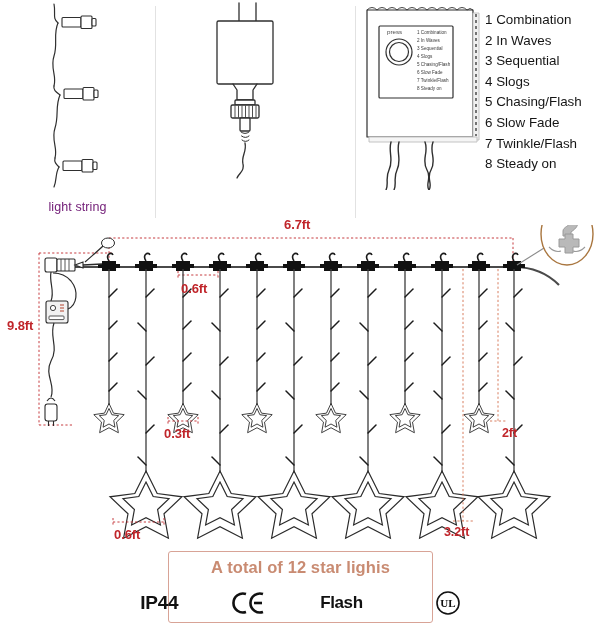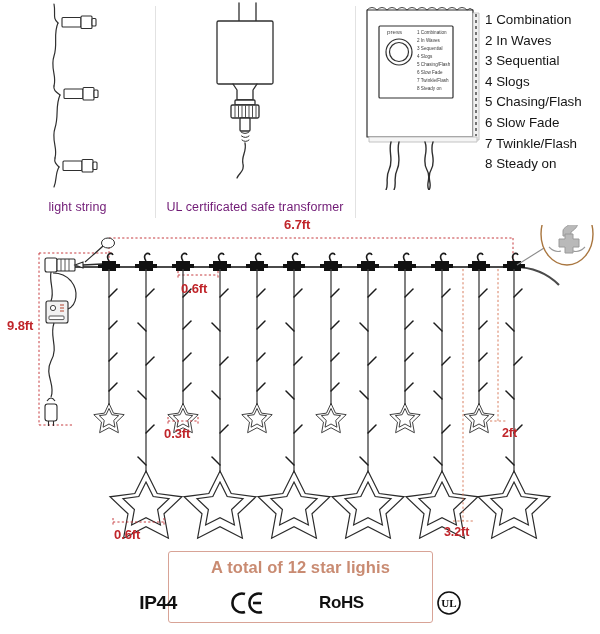--- a/index.html
+++ b/index.html
@@ -133,21 +133,20 @@
 
           <g stroke-width="1">
             <path d="M86 132 q4 3 8 0"></path>
             <path d="M86.5 136 q4 3 7.5 0"></path>
             <path d="M87 140 q3.5 3 7 0"></path>
           </g>
 
           <path d="M90 143 C 92 152, 86 156, 88 164 C 90 171, 84 173, 82 178"></path>
         </g>
       </svg>
-      <div class="panel-caption" style="top:200px;">UL certificated safe transformer</div>
     </div>
 
     <div class="panel" style="left:355px;width:245px;">
       <svg class="art" width="150" height="190" viewBox="0 0 150 190">
         <g fill="none" stroke="#2f2f2f" stroke-width="1.2" stroke-linejoin="round">
 
           <path d="M12 10 L118 10 L118 137 L12 137 Z" fill="#ffffff"></path>
 
           <path d="M118 13 L124 13 L124 140 L118 140 Z" fill="#f0f0f0" stroke="#bdbdbd" stroke-width="0.9"></path>
           <path d="M14 137 L122 137 L122 142 L14 142 Z" fill="#f5f5f5" stroke="#bdbdbd" stroke-width="0.9"></path>
@@ -545,21 +544,21 @@
       <div class="badge ip">IP44</div>
       <div class="sep"></div>
       <div class="badge">
         <svg class="ce-mark" width="34" height="24" viewBox="0 0 34 24">
           <path d="M14 3 A9.5 9.5 0 1 0 14 21" fill="none" stroke="#111" stroke-width="2.6"></path>
           <path d="M31 3 A9.5 9.5 0 1 0 31 21" fill="none" stroke="#111" stroke-width="2.6"></path>
           <line x1="22" y1="12" x2="30" y2="12" stroke="#111" stroke-width="2.6"></line>
         </svg>
       </div>
       <div class="sep"></div>
-      <div class="badge rohs">RoHS</div>
+      <div class="badge rohs">Flash</div>
       <div class="sep"></div>
       <div class="sep" style="opacity:0"></div>
       <div class="badge">
         <svg class="ul-mark" width="26" height="26" viewBox="0 0 26 26">
           <circle cx="13" cy="13" r="11" fill="none" stroke="#111" stroke-width="1.6"></circle>
           <text x="13" y="17" text-anchor="middle" font-family="Liberation Serif, serif" font-size="11" font-weight="700" fill="#111">UL</text>
         </svg>
       </div>
       <div class="sep"></div>
     </div>

